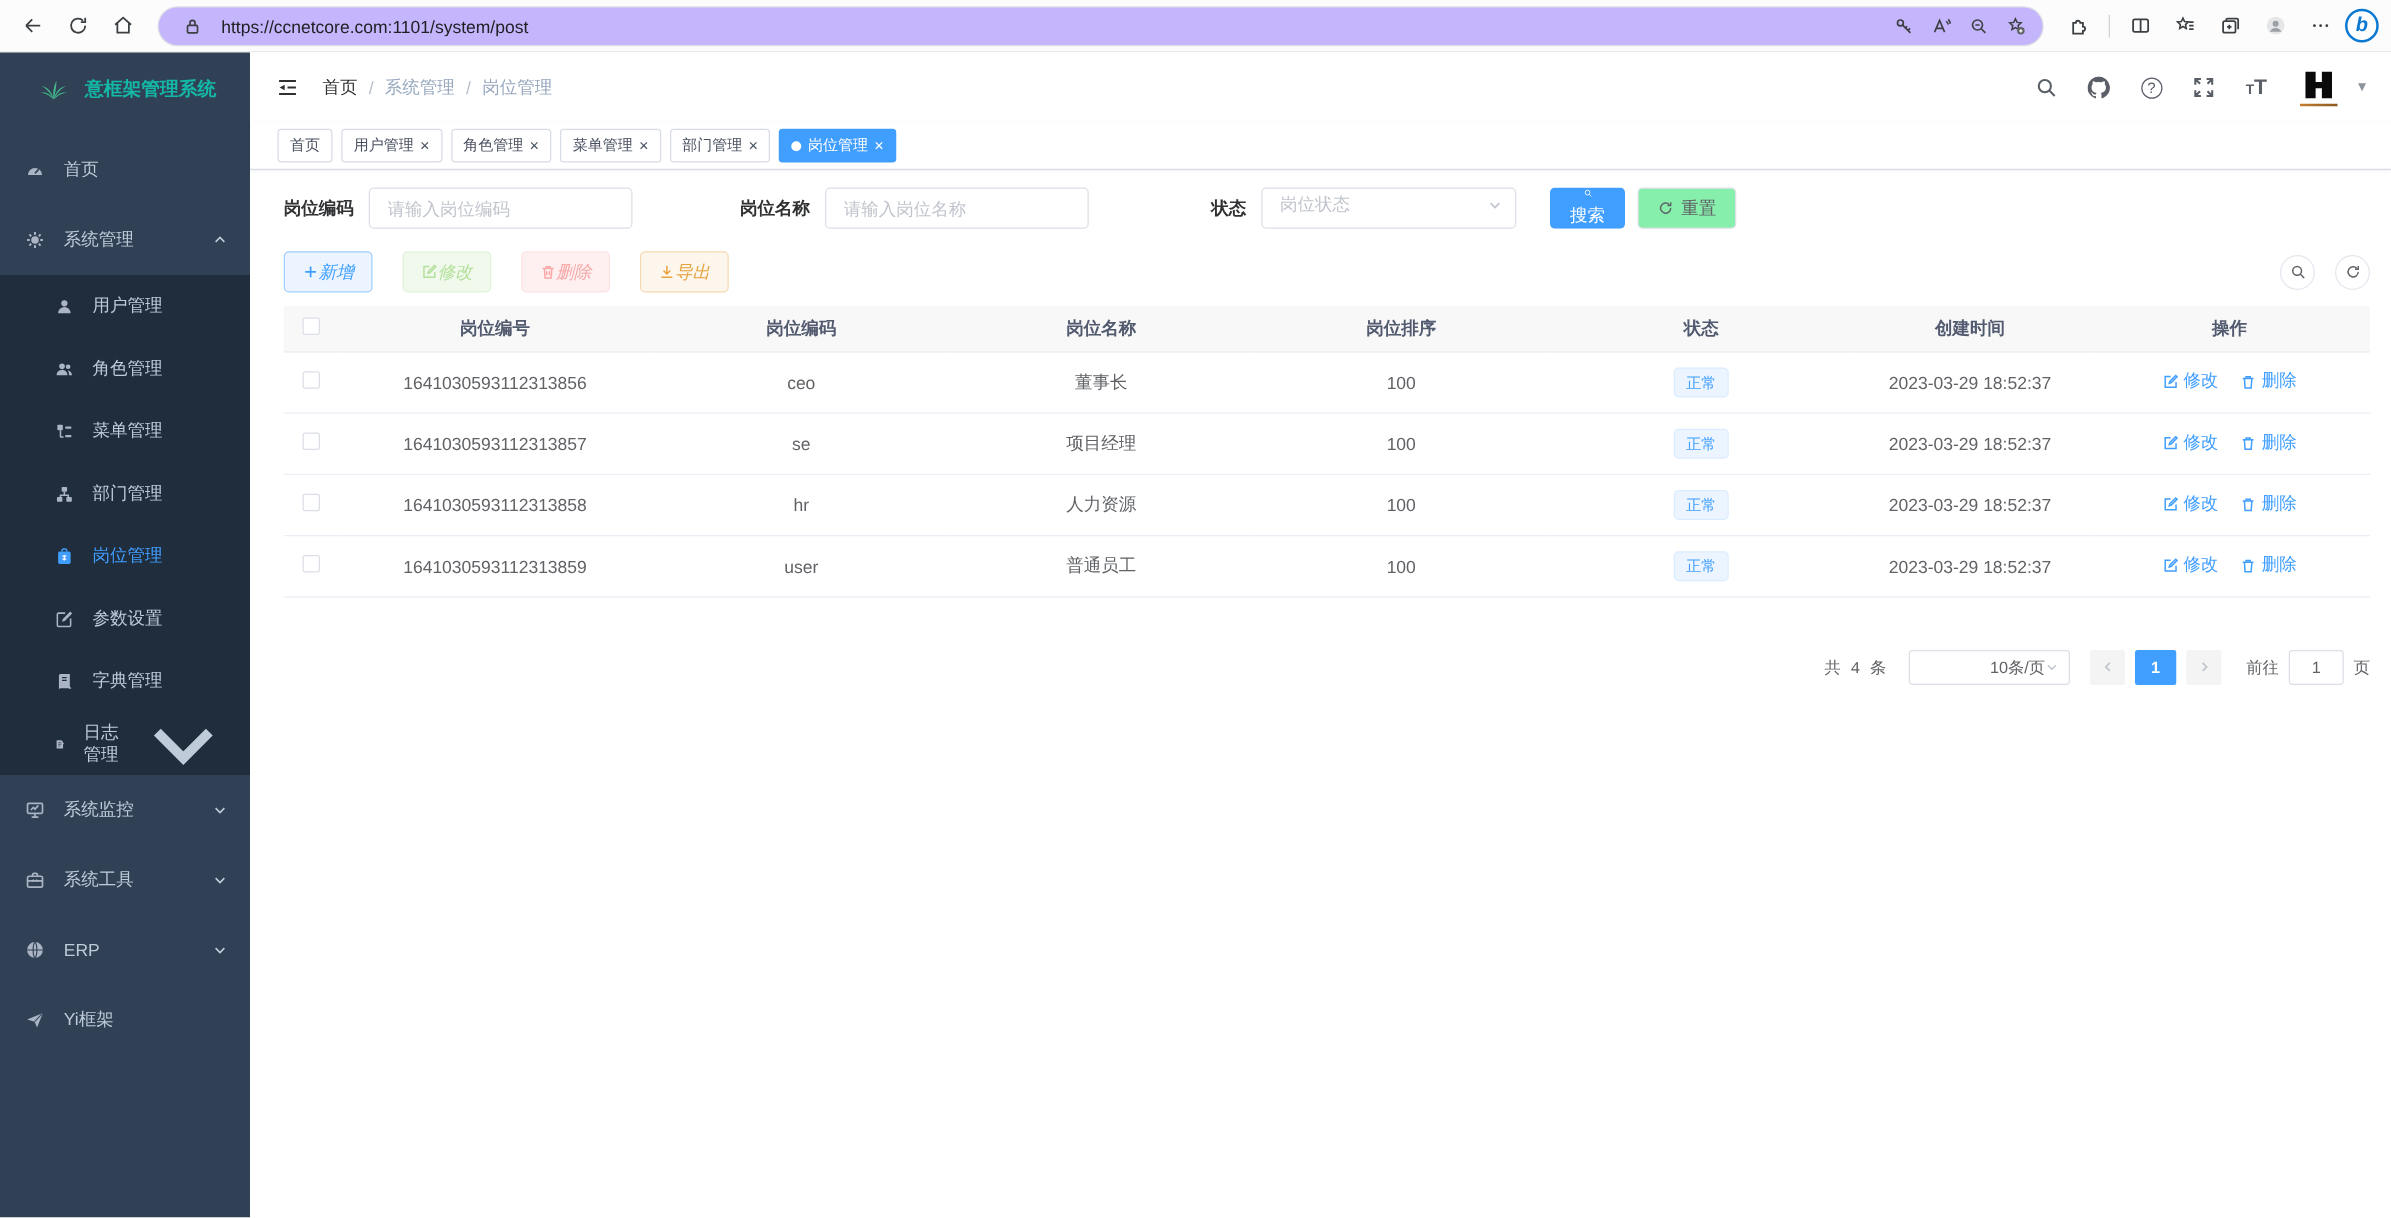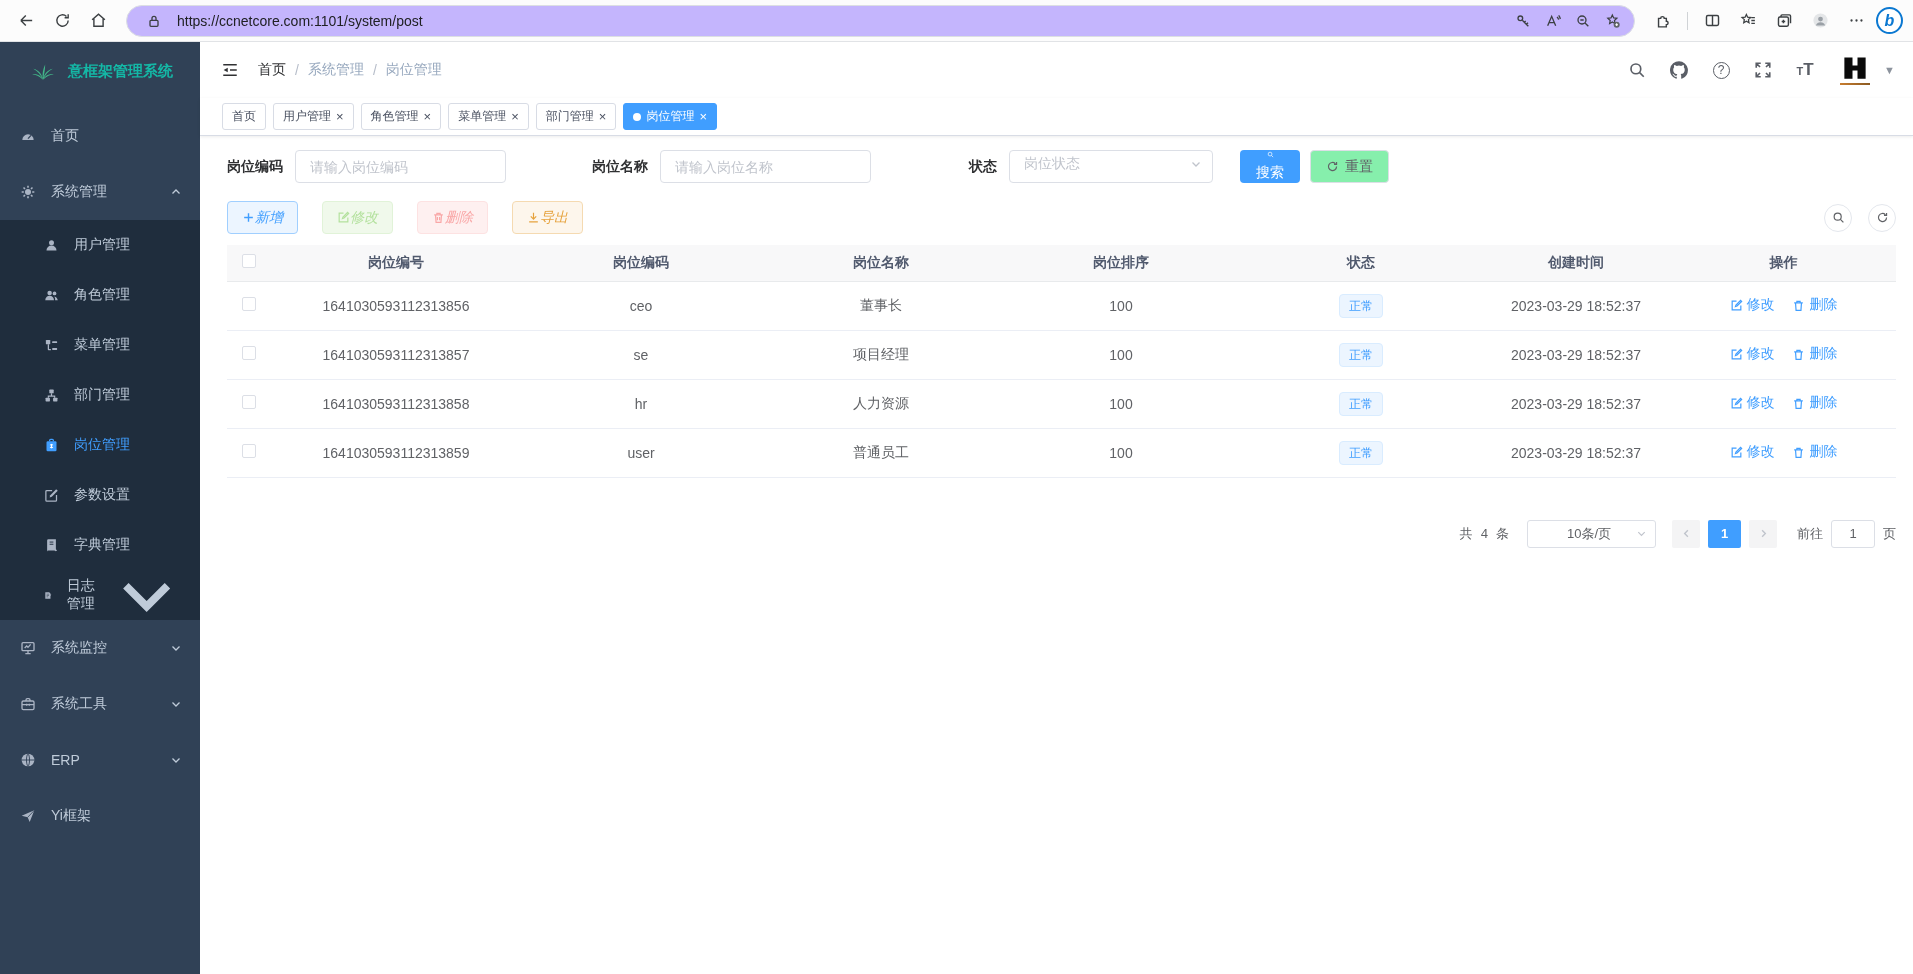--- a/index.html
+++ b/index.html
@@ -121,21 +121,21 @@
   .oplink { color:#409eff; font-size:14px; display:inline-flex; align-items:center; gap:4px; cursor:pointer; }
   .oplink svg { width:13px; height:13px; }
   .oplink + .oplink { margin-left:14px; }
 
   
   .pagination { display:flex; align-items:center; justify-content:flex-end; gap:0;
     margin-top:42px; font-size:13px; color:#606266; }
   .pg-total { margin-right:18px;font-family:Liberation Mono, monospace; }
   .pg-size { width:129px; height:28px; border:1px solid #dcdfe6; border-radius:3px;
     display:flex; align-items:center; padding:0 8px 0 14px; cursor:pointer; margin-right:16px; }
-  .pg-size span { flex:1 1 auto; text-align:center; }
+  .pg-size span { flex:1 1 auto; text-align:right; }
   .pg-size svg { width:11px; height:11px; color:#c0c4cc; }
   .pg-btn { width:28px; height:28px; border-radius:2px; background:#f4f4f5; color:#c0c4cc;
     display:flex; align-items:center; justify-content:center; cursor:pointer; margin-right:8px; }
   .pg-btn svg { width:11px; height:11px; }
   .pg-num { width:33px; height:28px; border-radius:2px; background:#409eff; color:#fff;
     font-weight:bold; display:flex; align-items:center; justify-content:center; margin-right:8px; cursor:pointer; }
   .pg-goto { margin:0 8px 0 12px; }
   .pg-input { width:44px; height:28px; border:1px solid #dcdfe6; border-radius:3px;
     text-align:center; font-size:13px; color:#606266; outline:none; margin-right:8px;
     font-family:"Liberation Sans","DejaVu Sans",sans-serif; }

